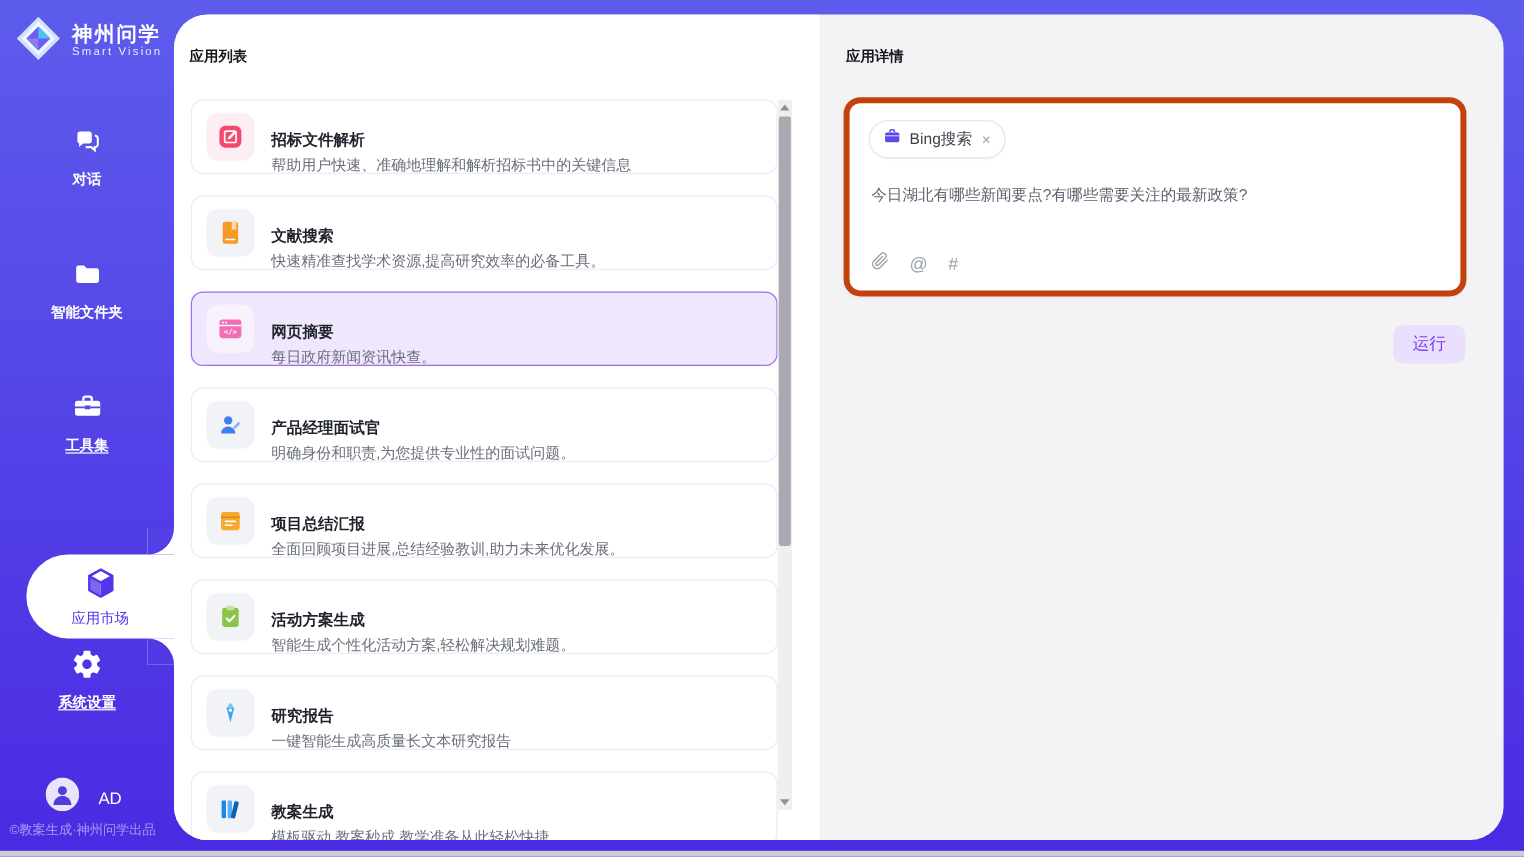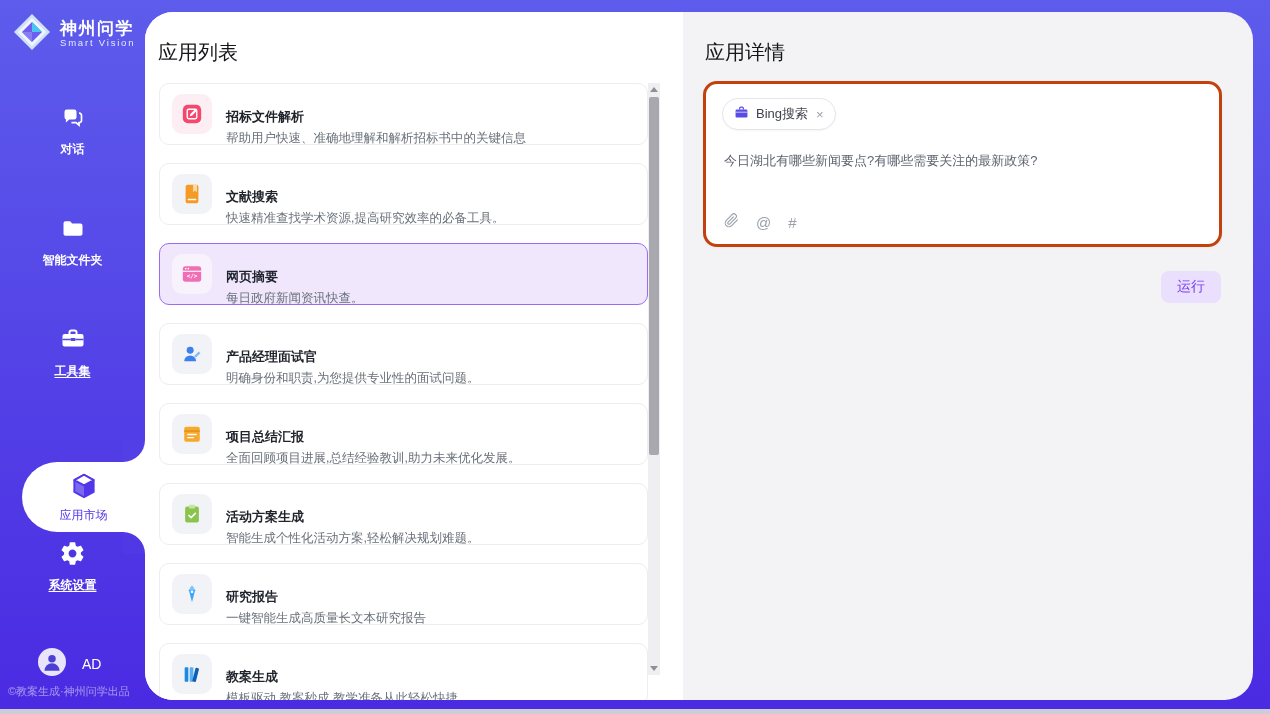--- a/index.html
+++ b/index.html
@@ -21,41 +21,41 @@
   .curve-top{top:-22px;right:0;}
   .curve-bottom{bottom:-22px;right:0;}
   .curve-top::before{content:"";position:absolute;inset:0;background:#5240e6;border-bottom-right-radius:22px;}
   .curve-bottom::before{content:"";position:absolute;inset:0;background:#5039e5;border-top-right-radius:22px;}
   .user-row{position:absolute;left:38px;top:648px;display:flex;align-items:center;gap:16px;cursor:pointer;}
   .user-label{color:#fff;font-size:14px;}
   .side-footer{position:absolute;left:8px;top:684px;font-size:11px;color:rgba(255,255,255,0.5);white-space:nowrap;}
   
   .main{position:absolute;left:145px;top:12px;width:1108px;height:688px;border-radius:28px;background:#f3f3f6;overflow:hidden;}
   .list-pane{position:absolute;left:0;top:0;width:538px;height:688px;background:#ffffff;}
-  .pane-title{font-size:20px;font-weight:400;color:#15161a;}
+  .pane-title{font-size:12px;font-weight:700;color:#15161a;}
   .list-pane .pane-title{position:absolute;left:13px;top:27px;}
   .cards{position:absolute;left:14px;top:71px;width:489px;display:flex;flex-direction:column;gap:18px;}
   .app-card{display:flex;align-items:center;gap:14px;height:62px;padding:0 12px;border:1px solid #ececf1;border-radius:10px;background:#fff;box-sizing:border-box;cursor:pointer;}
   .app-card.selected{background:#f0e7fd;border-color:#9b6cf3;}
   .app-icon-box{width:40px;height:40px;border-radius:10px;background:#f1f3f7;display:flex;align-items:center;justify-content:center;flex:none;}
   .app-texts{display:flex;flex-direction:column;gap:4px;}
   .app-title{font-size:13px;font-weight:700;color:#1f232b;margin-top:27px;}
   .app-desc{font-size:12.5px;color:#697079;}
   
   .scrollbar{position:absolute;left:503px;top:71px;width:12px;height:592px;background:#efeff2;}
   .sb-arrow{position:absolute;left:0;width:12px;height:13px;display:flex;align-items:center;justify-content:center;cursor:pointer;}
   .sb-arrow.up{top:0;}
   .sb-arrow.down{bottom:0;}
   .tri-up{width:0;height:0;border-left:4px solid transparent;border-right:4px solid transparent;border-bottom:5px solid #8f8f96;}
   .tri-down{width:0;height:0;border-left:4px solid transparent;border-right:4px solid transparent;border-top:5px solid #8f8f96;}
   .sb-thumb{position:absolute;left:1px;top:14px;width:10px;height:358px;background:#a8a8ae;border-radius:2px;cursor:pointer;}
   
   .detail-pane{position:absolute;left:538px;top:0;width:570px;height:688px;}
   .detail-pane .pane-title{position:absolute;left:22px;top:27px;}
-  .composer{position:absolute;left:20px;top:69px;width:519px;height:166px;background:#fff;border:3px solid #c2410c;border-radius:14px;box-sizing:border-box;box-shadow:0 1px 3px rgba(40,40,80,0.04);}
+  .composer{position:absolute;left:20px;top:69px;width:519px;height:166px;background:#fff;border:5px solid #c2410c;border-radius:14px;box-sizing:border-box;box-shadow:0 1px 3px rgba(40,40,80,0.04);}
   .tool-tag{position:absolute;left:16px;top:14px;height:30px;display:inline-flex;align-items:center;gap:7px;padding:0 11px;border:1px solid #e5e5eb;border-radius:16px;background:#fff;box-shadow:0 1px 2px rgba(0,0,0,0.04);}
   .tag-label{font-size:13px;color:#3f424b;}
   .tag-close{font-size:13px;color:#9aa0a8;margin-left:1px;cursor:pointer;line-height:1;}
   .prompt{position:absolute;left:18px;top:67px;right:18px;font-size:13px;color:#5d636e;line-height:1.5;cursor:text;}
   .composer-tools{position:absolute;left:18px;bottom:12px;display:flex;align-items:center;gap:17px;color:#9aa1ab;}
   .tool-glyph{font-size:15px;color:#9aa1ab;cursor:pointer;line-height:1;}
   .run-btn{position:absolute;right:32px;top:259px;padding:7px 16px;background:#eadffc;color:#7a3ff2;font-size:14px;border-radius:8px;border:none;cursor:pointer;}
   
   .bottom-strip{position:absolute;left:0;top:709px;width:1270px;height:5px;background:#cdccd9;}
 </style>

